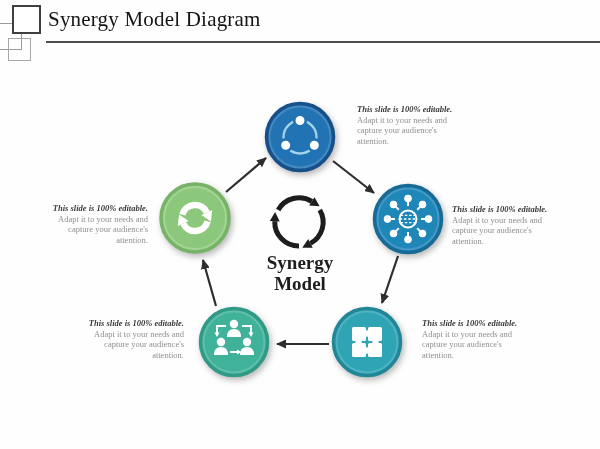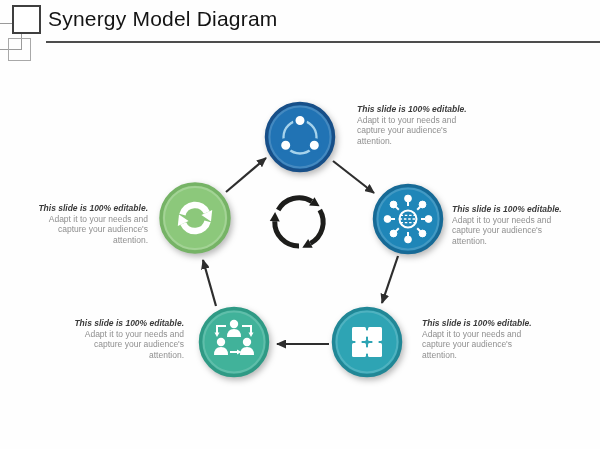--- a/index.html
+++ b/index.html
@@ -1,18 +1,18 @@
 <!DOCTYPE html>
 <html><head>
 <meta charset="utf-8">
 <style>
   html,body{margin:0;padding:0;background:#ffffff;}
   .slide{
     position:relative;width:600px;height:449px;background:#fefefe;overflow:hidden;
-    font-family:Liberation Sans, sans-serif;
+    font-family:Liberation Serif, serif;
   }
   
   .sq{position:absolute;box-sizing:border-box;background:transparent;}
   .sq-a{left:-9px;top:23px;width:31px;height:27px;border:1px solid #9a9a9a;}
   .sq-b{left:8px;top:38px;width:23px;height:23px;border:1px solid #a8a8a8;}
   .sq-main{left:12px;top:5px;width:29px;height:29px;border:2px solid #3f3f3f;background:#ffffff;}
   h1.title{
     position:absolute;left:48px;top:7px;margin:0;
     font-size:21px;font-weight:400;color:#141414;letter-spacing:.2px;
   }
@@ -156,20 +156,24 @@
     </svg>
 
     <svg class="center-icon" width="70" height="70" viewBox="0 0 70 70">
       <g id="cyc">
         <path d="M 14.2 23 A 24 24 0 0 1 47.8 14.4" stroke="#1d1d1b" stroke-width="5" fill="none"></path>
         <path d="M 55.6 19.3 L 45.1 18.6 L 50.5 10.2 Z" fill="#1d1d1b" stroke="none"></path>
       </g>
       <use href="#cyc" transform="rotate(120 35 35)"></use>
       <use href="#cyc" transform="rotate(240 35 35)"></use>
     </svg>
+    <div class="center-label">
+      <div>Synergy</div>
+      <div>Model</div>
+    </div>
 
     <div class="note tb-top">
       <span class="nb">This slide is 100% editable.</span><span class="nr"> Adapt it to your needs and capture your audience's attention.</span>
     </div>
     <div class="note tb-right">
       <span class="nb">This slide is 100% editable.</span><span class="nr"> Adapt it to your needs and capture your audience's attention.</span>
     </div>
     <div class="note tb-br">
       <span class="nb">This slide is 100% editable.</span><span class="nr"> Adapt it to your needs and capture your audience's attention.</span>
     </div>

